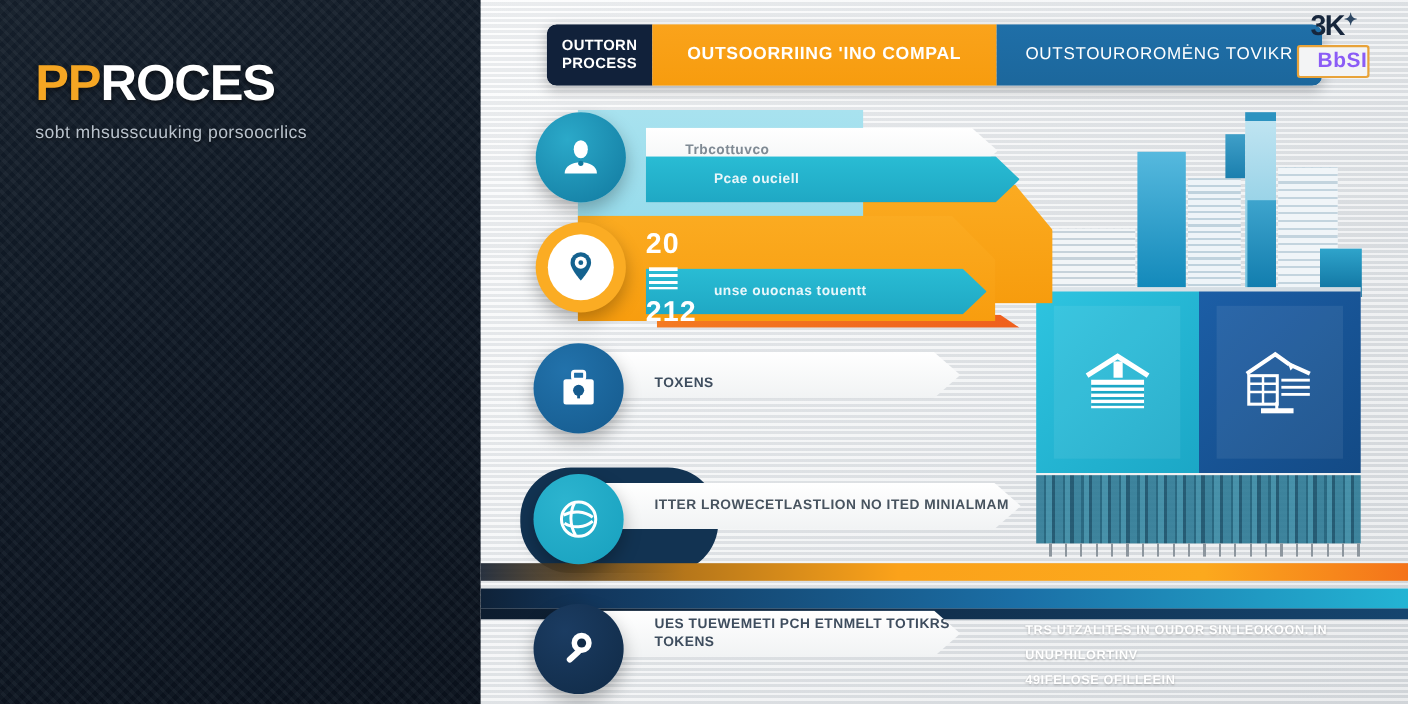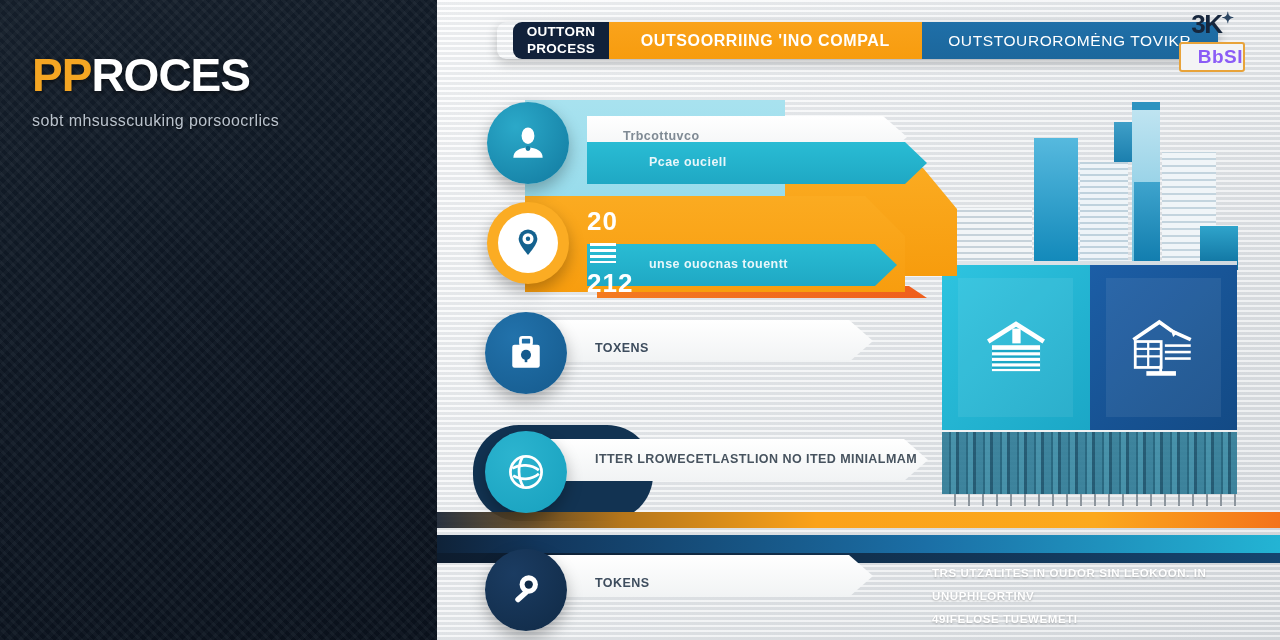--- a/index.html
+++ b/index.html
@@ -24,22 +24,22 @@
     filter:blur(.45px);text-shadow:0 1px 3px rgba(0,0,0,.7);}
 
   
   .right-panel{position:absolute;left:437px;top:0;width:843px;height:640px;
     background:
       repeating-linear-gradient(180deg, rgba(255,255,255,.55) 0 2px, rgba(205,209,213,.35) 2px 5px),
       linear-gradient(135deg,#fafbfc 0%,#e4e7ea 55%,#d2d6da 100%);
   }
 
   
-  .hdr{position:absolute;left:60px;top:22px;height:37px;display:flex;align-items:stretch;
-    width:705px;border-radius:9px;box-shadow:0 4px 12px rgba(0,0,0,.22);overflow:hidden;padding-left:16px;}
+  .hdr{position:absolute;left:60px;top:22px;height:56px;display:flex;align-items:stretch;
+    width:705px;border-radius:9px;box-shadow:0 4px 12px rgba(0,0,0,.22);overflow:hidden;}
   .hdr-tab{display:flex;align-items:center;justify-content:center;text-align:center;}
   .hdr-dark{width:96px;background:#11213a;border-radius:9px 0 0 9px;
     color:#fff;font-size:13.5px;font-weight:bold;line-height:1.25;letter-spacing:.3px;}
   .hdr-orange{flex:1.16;background:linear-gradient(180deg,#faa31b,#f79c0e);
     color:#fff;font-size:16px;font-weight:bold;letter-spacing:.6px;}
   .hdr-blue{flex:1.1;background:linear-gradient(180deg,#1f6fa8,#1c679c);border-radius:0 9px 9px 0;
     color:#fff;font-size:15.5px;font-weight:normal;letter-spacing:.6px;text-align:right;}
 
   
   .logo-wrap{position:absolute;right:22px;top:10px;width:92px;text-align:center;}
@@ -228,21 +228,21 @@
           <circle cx="24" cy="24" r="17" fill="none" stroke="#fff" stroke-width="3"></circle>
           <path d="M9 20c9-5 21-4 29 2" fill="none" stroke="#fff" stroke-width="3"></path>
           <path d="M10 28c8 5 20 5 28-2" fill="none" stroke="#fff" stroke-width="3"></path>
           <path d="M20 8c-5 9-5 22 1 32" fill="none" stroke="#fff" stroke-width="3"></path>
         </svg>
       </div>
     </div>
 
     <div class="step r5">
       <div class="banner arrow-white r5-white">
-        <span class="banner-txt"><br><span>TOKENS</span></span>
+        <span class="banner-txt"><span>UES TUEWEMETI PCH ETNMELT TOTIKRS</span><br><span>TOKENS</span></span>
       </div>
       <div class="circle">
         <svg viewBox="0 0 48 48">
           <circle cx="27" cy="18" r="10" fill="#fff"></circle>
           <circle cx="27" cy="18" r="4.5" fill="#102a46"></circle>
           <rect x="11" y="28" width="17" height="6" rx="3" fill="#fff" transform="rotate(-42 19 31)"></rect>
         </svg>
       </div>
     </div>
 
@@ -293,17 +293,17 @@
 
     <div class="barcode"></div>
     <div class="ticks"></div>
 
     <div class="stripe-orange"></div>
     <div class="stripe-navy"></div>
     <div class="stripe-blue2"></div>
 
     <div class="cap">
       <div>TRS UTZALITES IN OUDOR SIN LEOKOON. IN UNUPHILORTINV</div>
-      <div>49IFELOSE TUEWEMETI</div>
+      <div>49IFELOSE OFILLEEIN</div>
     </div>
 
   </div>
 </div>
 
 </body></html>

